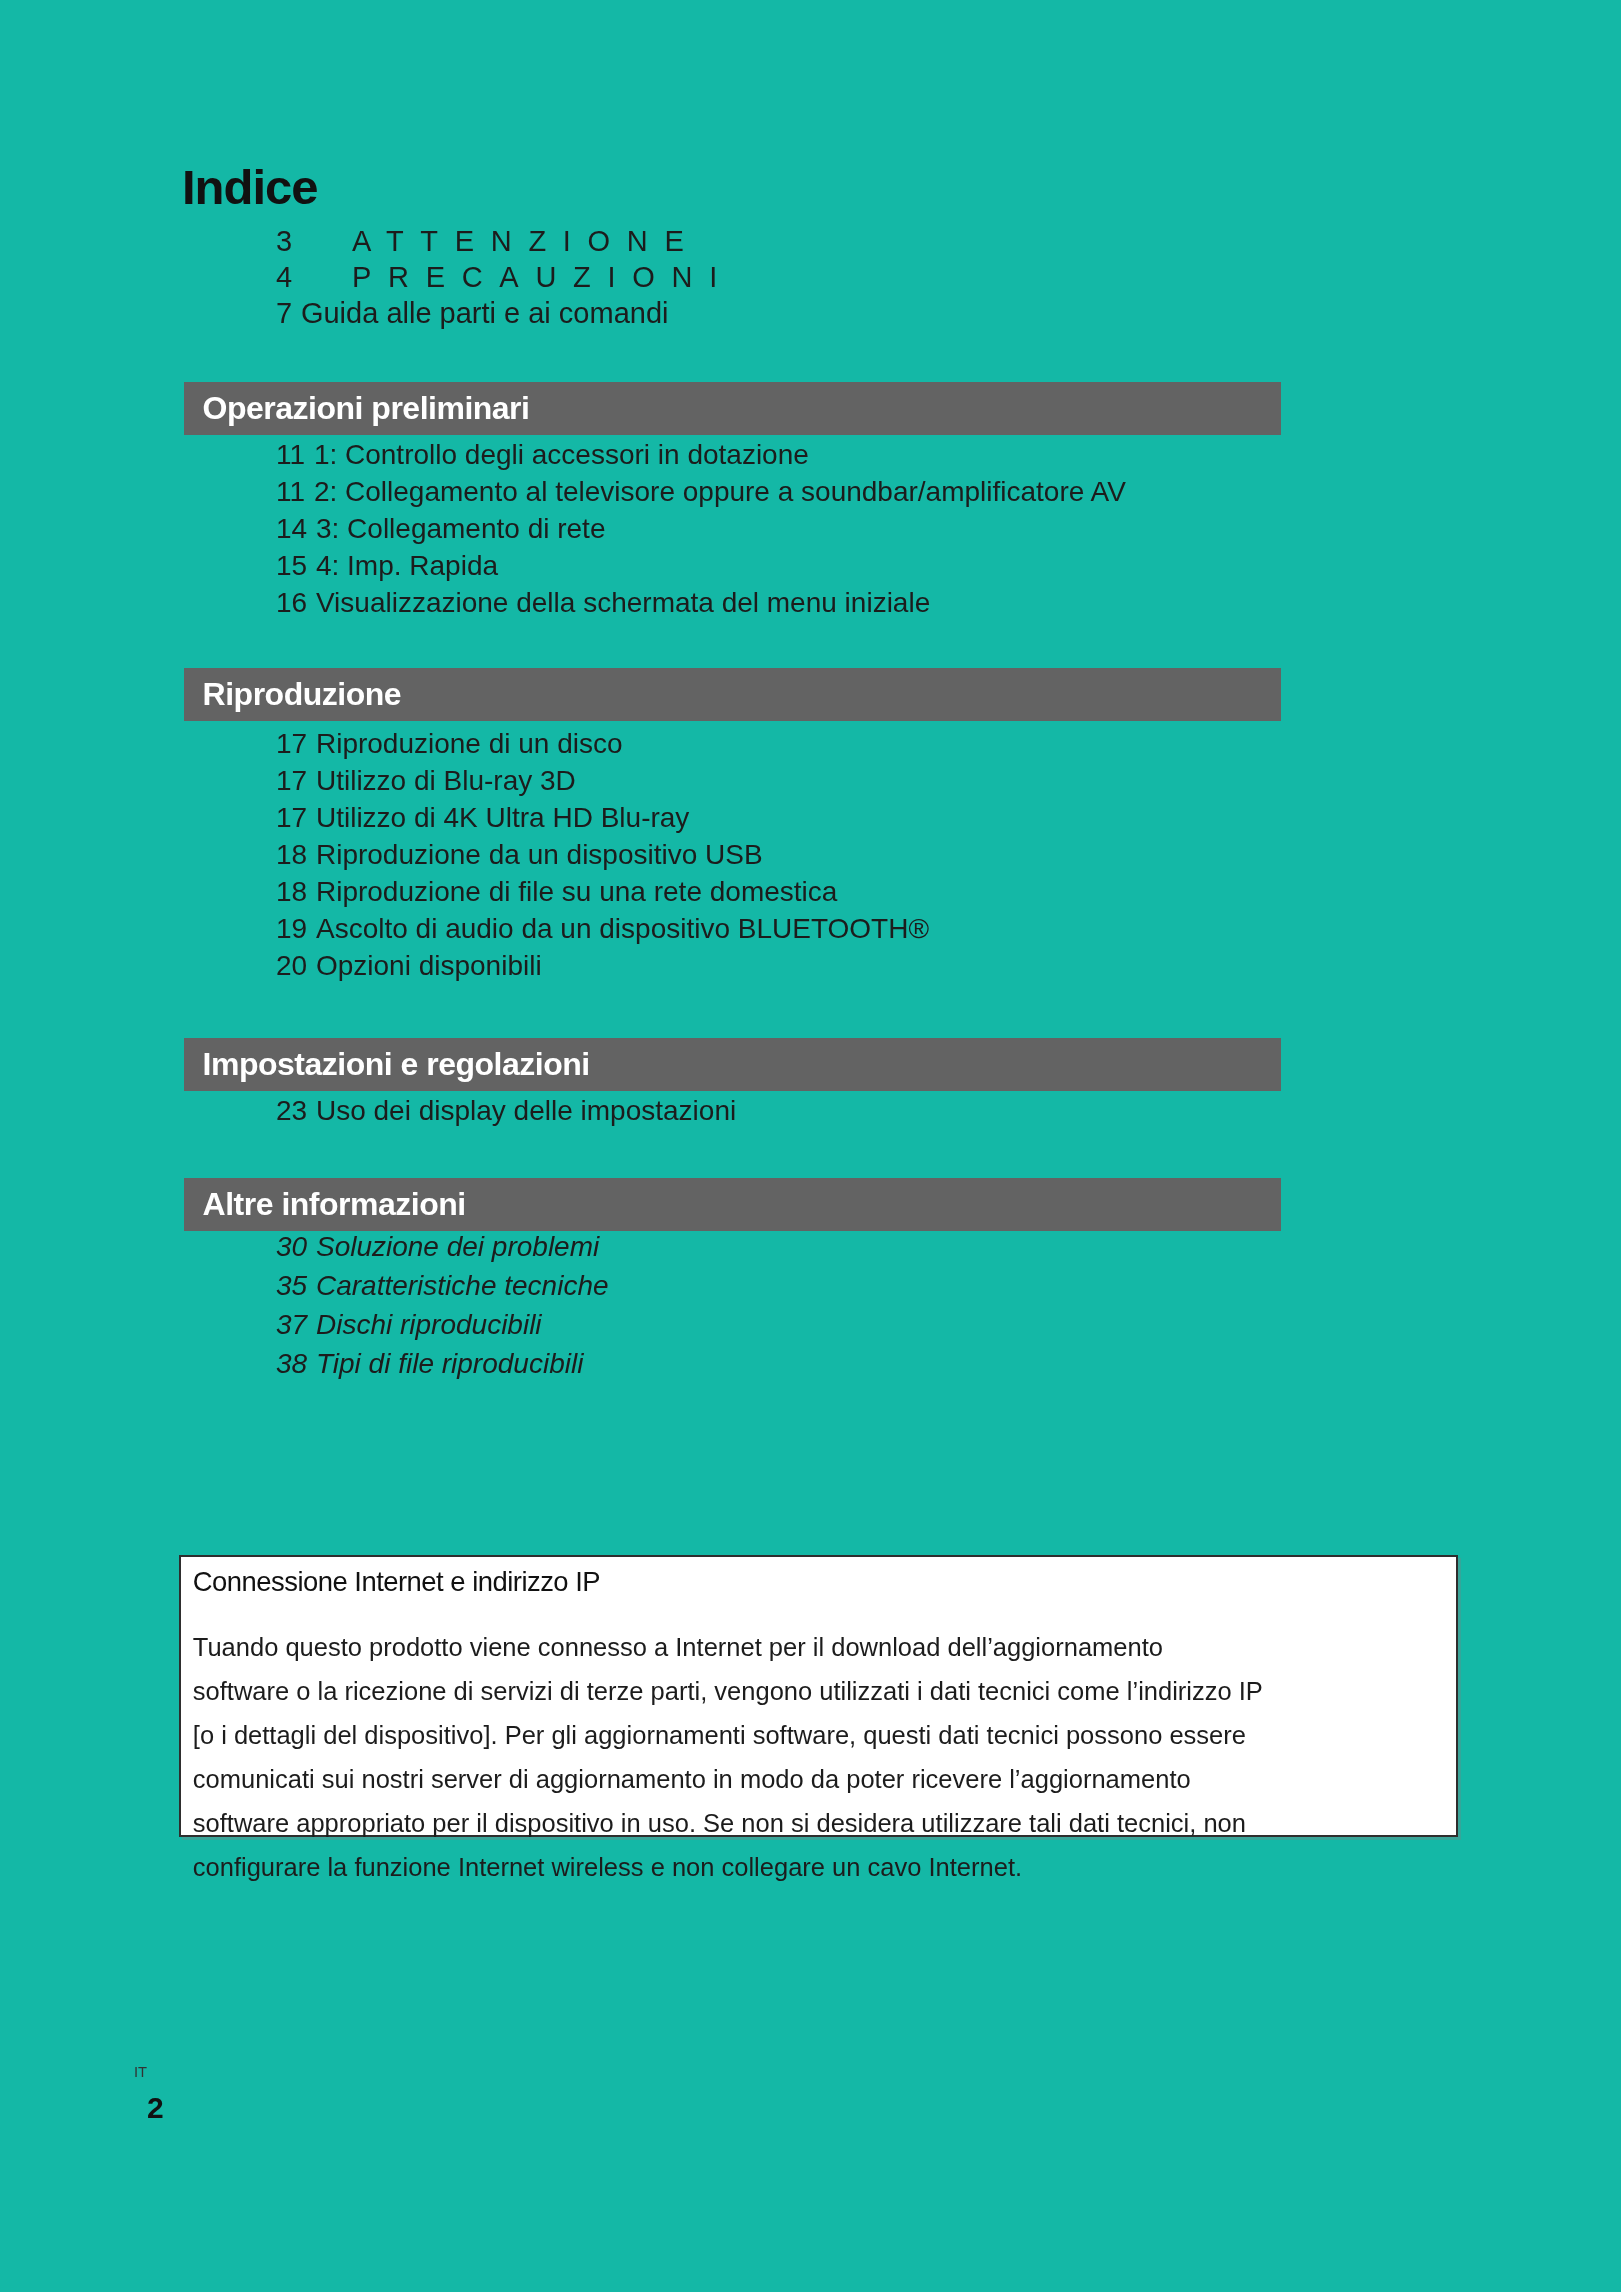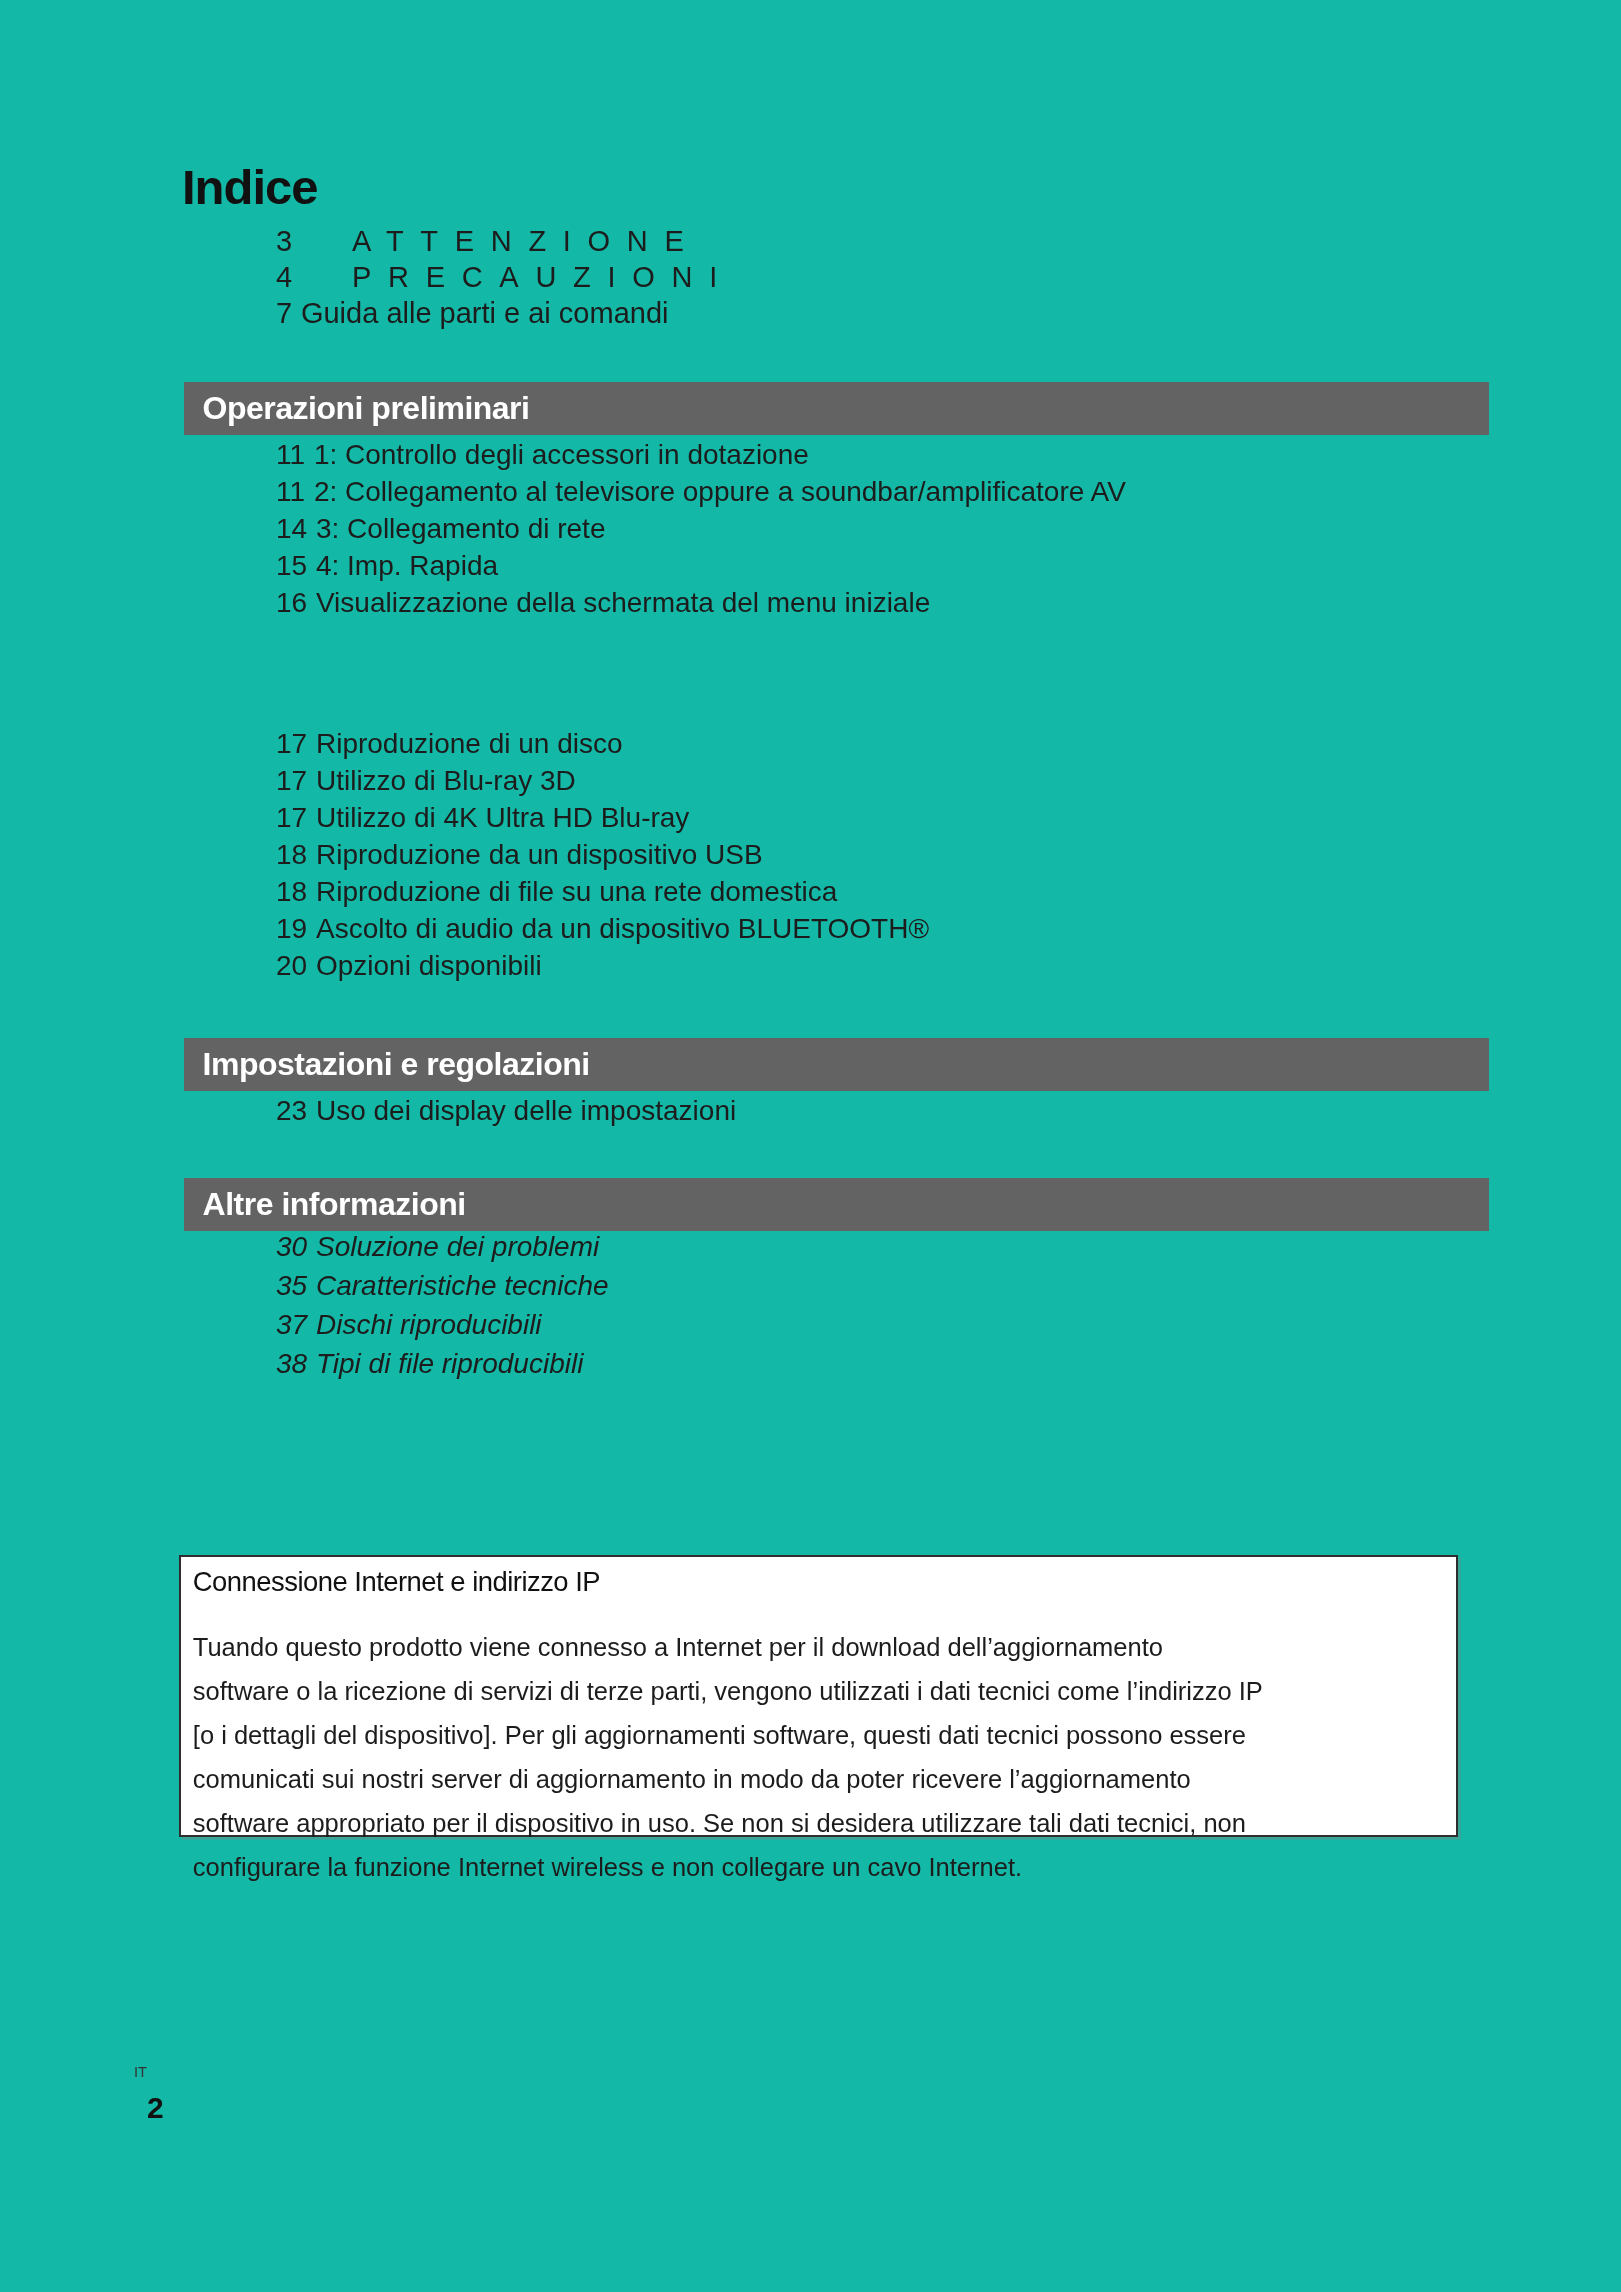--- a/index.html
+++ b/index.html
@@ -20,21 +20,21 @@
   
   #intro-toc{position:absolute;left:276px;top:223px;font-size:29px;}
   .intro-line{height:36px;line-height:36px;white-space:nowrap;}
   .intro-line .pg{display:inline-block;}
   .intro-line.spread .pg{width:76px;}
   .intro-line.spread .lbl{letter-spacing:16.7px;}
   .intro-line .pg + .lbl{}
   .intro-line:not(.spread) .pg{margin-right:8.8px;}
   
   .section-bar{
-    position:absolute;left:184px;width:1305px;height:53px;
+    position:absolute;left:184px;width:1097px;height:53px;
     background:#636363;
     display:flex;align-items:center;
     padding-left:18.6px;box-sizing:border-box;
   }
   .section-bar .bar-title{
     color:#ffffff;font-size:32px;font-weight:bold;letter-spacing:-0.5px;
   }
   
   .toc-list{position:absolute;left:276px;font-size:28px;}
   .toc-row{height:37px;line-height:37px;white-space:nowrap;}
@@ -79,20 +79,23 @@
     <span class="bar-title">Operazioni preliminari</span>
   </div>
   <div class="toc-list" style="top:436px;">
     <div class="toc-row"><span class="pg">11</span><span class="lbl">1: Controllo degli accessori in dotazione</span></div>
     <div class="toc-row"><span class="pg">11</span><span class="lbl">2: Collegamento al televisore oppure a soundbar/amplificatore AV</span></div>
     <div class="toc-row"><span class="pg">14</span><span class="lbl">3: Collegamento di rete</span></div>
     <div class="toc-row"><span class="pg">15</span><span class="lbl">4: Imp. Rapida</span></div>
     <div class="toc-row"><span class="pg">16</span><span class="lbl">Visualizzazione della schermata del menu iniziale</span></div>
   </div>
 
+  <div class="section-bar" style="top:668px;">
+    <span class="bar-title">Riproduzione</span>
+  </div>
   <div class="toc-list" style="top:725px;">
     <div class="toc-row"><span class="pg">17</span><span class="lbl">Riproduzione di un disco</span></div>
     <div class="toc-row"><span class="pg">17</span><span class="lbl">Utilizzo di Blu-ray 3D</span></div>
     <div class="toc-row"><span class="pg">17</span><span class="lbl">Utilizzo di 4K Ultra HD Blu-ray</span></div>
     <div class="toc-row"><span class="pg">18</span><span class="lbl">Riproduzione da un dispositivo USB</span></div>
     <div class="toc-row"><span class="pg">18</span><span class="lbl">Riproduzione di file su una rete domestica</span></div>
     <div class="toc-row"><span class="pg">19</span><span class="lbl">Ascolto di audio da un dispositivo BLUETOOTH®</span></div>
     <div class="toc-row"><span class="pg">20</span><span class="lbl">Opzioni disponibili</span></div>
   </div>
 

